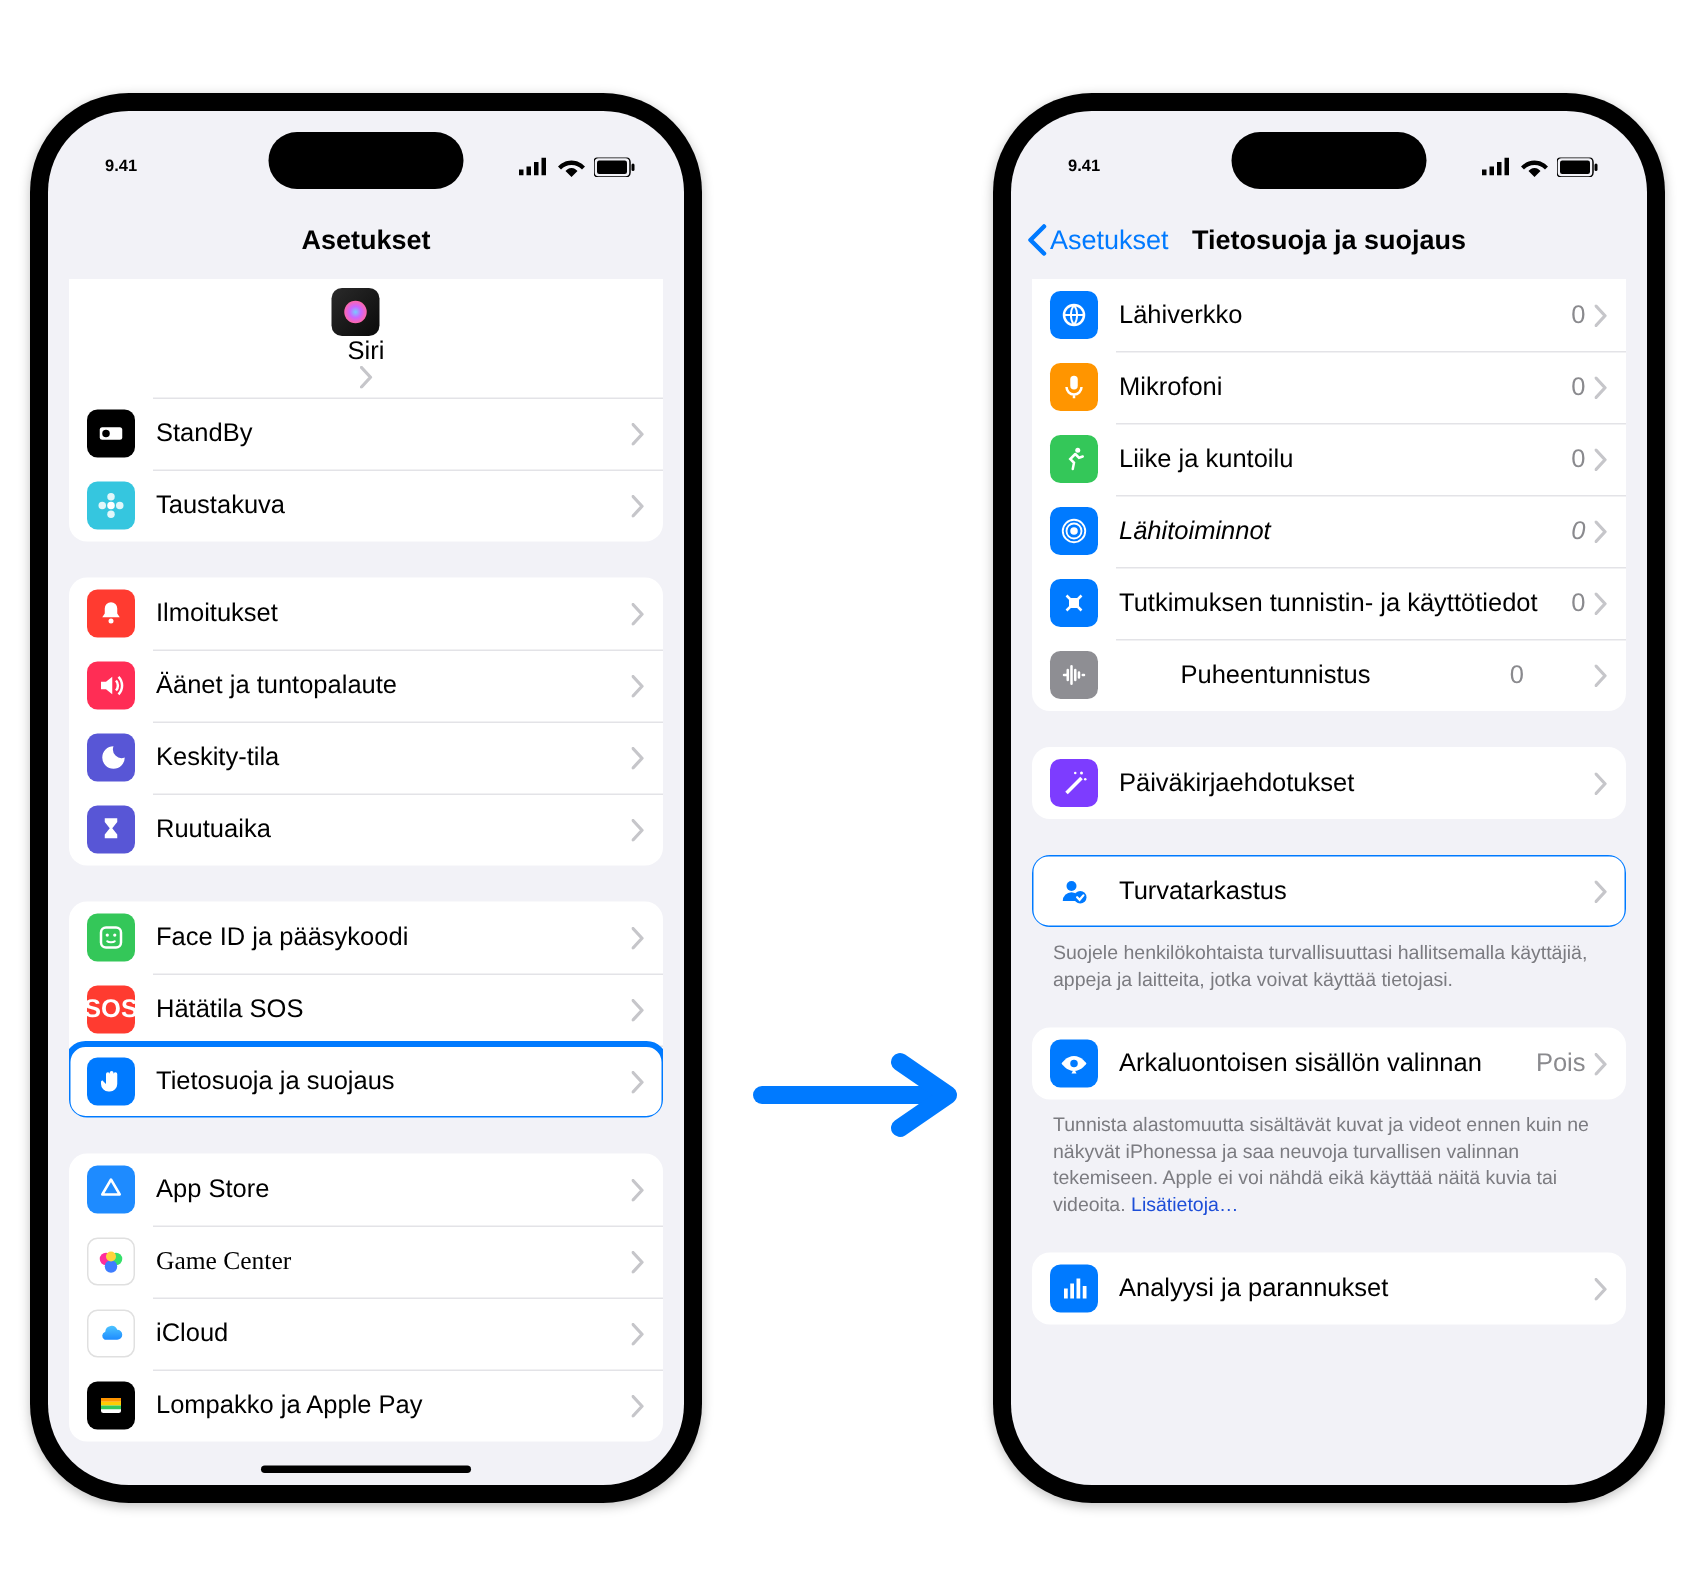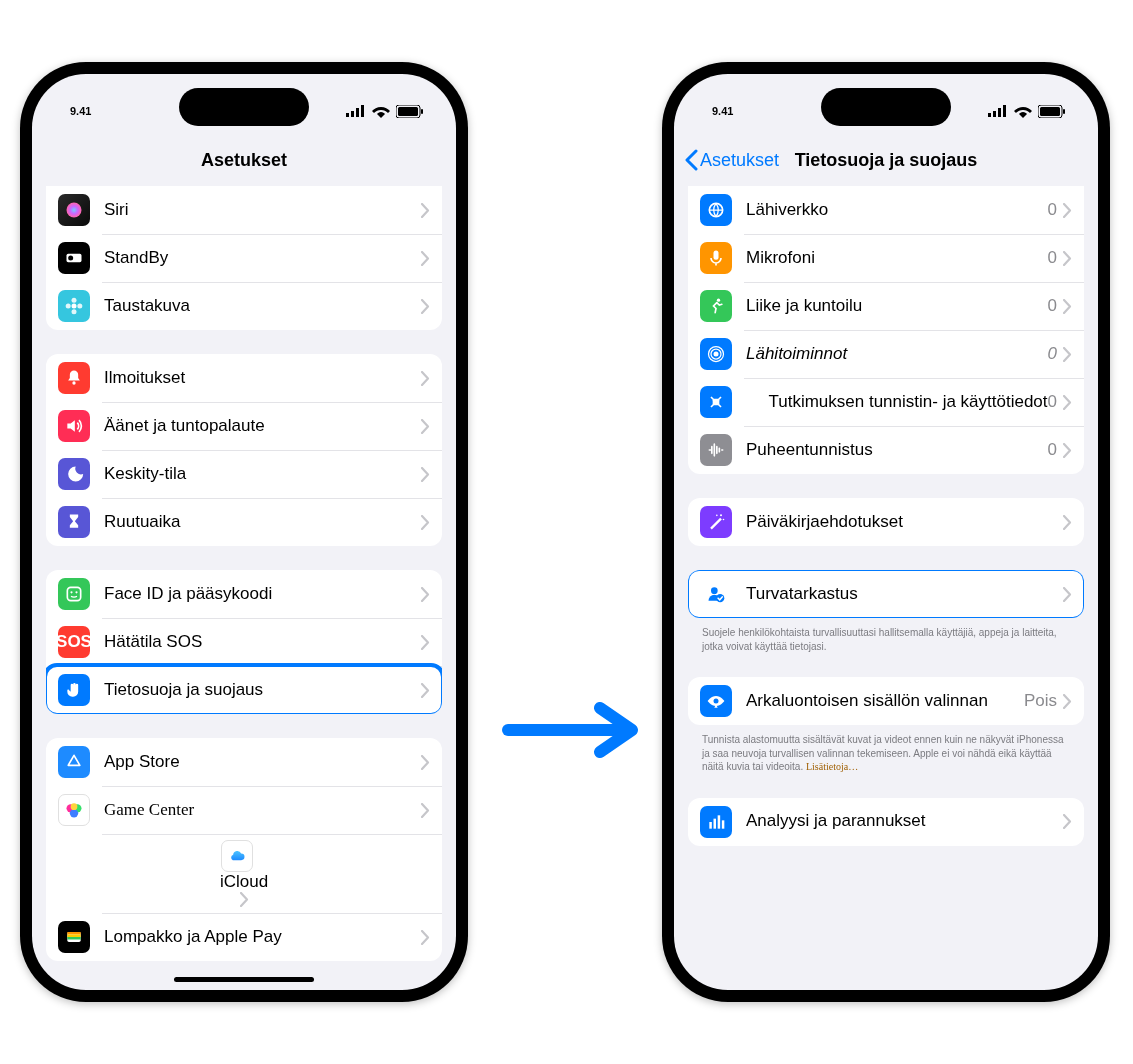--- a/index.html
+++ b/index.html
@@ -131,26 +131,26 @@
   .row-value {
     font-size: 17px;
     color: #8a8a8e;
     margin-right: 6px;
   }
   .chevron {
     color: #c6c6ca;
     flex-shrink: 0;
   }
   .footer-text {
-    font-size: 10px;
+    font-size: 13px;
     color: #7b7b80;
     padding: 8px 14px 0 14px;
     line-height: 1.35;
   }
-  .footer-text a { color: #a16207; text-decoration: none; font-family: Liberation Serif, serif; }
+  .footer-text a { color: #1d4ed8; text-decoration: none; }
   .highlight {
     position: absolute;
     border: 4px solid #007aff;
     border-radius: 14px;
     pointer-events: none;
     z-index: 60;
   }
   .home-indicator {
     position: absolute;
     bottom: 8px;
@@ -194,21 +194,21 @@
               <rect x="2" y="2" width="20" height="9" rx="1.5" fill="#000"></rect>
               <rect x="25" y="4" width="2" height="5" rx="1" fill="#000"></rect>
             </svg>
         </span>
       </div>
       <div class="titlebar">
         <span>Asetukset</span>
       </div>
       <div class="content" id="left-content">
           <div class="group first-cut">
-            <div class="row" style="position: relative;">
+            <div class="row" style="position: relative; flex-direction: column;">
               <div class="icon" style="background: linear-gradient(135deg, rgb(42, 42, 42), rgb(10, 10, 10));">
                 <svg viewBox="0 0 24 24">
                   <circle cx="12" cy="12" r="9" fill="url(#sg)"></circle>
                   <defs>
                     <radialGradient id="sg">
                       <stop offset="0" stop-color="#7cf"></stop>
                       <stop offset=".5" stop-color="#c6f"></stop>
                       <stop offset="1" stop-color="#f6a"></stop>
                     </radialGradient>
                   </defs>
@@ -351,21 +351,21 @@
                   <circle cx="16" cy="10" r="5" fill="#35e06a"></circle>
                   <circle cx="12" cy="16" r="5" fill="#3d7dff"></circle>
                   <circle cx="12" cy="8" r="4" fill="#ffd33d"></circle>
                 </svg>
               </div>
               <div class="row-label">Game Center</div>
               <svg class="chevron" width="9" height="15" viewBox="0 0 9 15">
                 <path d="M1 1l6 6.5L1 14" fill="none" stroke="#c6c6ca" stroke-width="2.2" stroke-linecap="round" stroke-linejoin="round"></path>
               </svg>
             </div>
-            <div class="row" style="position: relative; flex-direction: column;">
+            <div class="row" style="position: relative;">
               <div class="icon" style="background: rgb(255, 255, 255); border: 0.5px solid rgb(224, 224, 224);">
                 <svg viewBox="0 0 24 24">
                   <path d="M7 17h10a4 4 0 000-8 5 5 0 00-9.6 1.5A3.5 3.5 0 007 17z" fill="url(#cg)"></path>
                   <defs>
                     <linearGradient id="cg" x1="0" y1="0" x2="0" y2="1">
                       <stop offset="0" stop-color="#4cc3ff"></stop>
                       <stop offset="1" stop-color="#1e8bff"></stop>
                     </linearGradient>
                   </defs>
                 </svg>
@@ -481,34 +481,34 @@
                   <circle cx="12" cy="12" r="6" fill="none" stroke="#fff" stroke-width="1.5"></circle>
                   <circle cx="12" cy="12" r="9" fill="none" stroke="#fff" stroke-width="1.5"></circle>
                 </svg>
               </div>
               <div class="row-label">Lähitoiminnot</div>
               <div class="row-value">0</div>
               <svg class="chevron" width="9" height="15" viewBox="0 0 9 15">
                 <path d="M1 1l6 6.5L1 14" fill="none" stroke="#c6c6ca" stroke-width="2.2" stroke-linecap="round" stroke-linejoin="round"></path>
               </svg>
             </div>
-            <div class="row" style="position: relative; text-align: right;">
+            <div class="row" style="position: relative;">
               <div class="icon" style="background: rgb(0, 122, 255);">
                 <svg viewBox="0 0 24 24" fill="currentColor">
                   <path d="M6 6l12 12M6 18L18 6" stroke="#fff" stroke-width="2"></path>
                   <rect x="8" y="8" width="8" height="8" rx="2" fill="#fff"></rect>
                 </svg>
               </div>
               <div class="row-label">Tutkimuksen tunnistin- ja käyttötiedot</div>
               <div class="row-value">0</div>
               <svg class="chevron" width="9" height="15" viewBox="0 0 9 15">
                 <path d="M1 1l6 6.5L1 14" fill="none" stroke="#c6c6ca" stroke-width="2.2" stroke-linecap="round" stroke-linejoin="round"></path>
               </svg>
             </div>
-            <div class="row" style="position: relative;">
+            <div class="row" style="position: relative; gap: 41px;">
               <div class="icon" style="background: rgb(142, 142, 147);">
                 <svg viewBox="0 0 24 24" fill="currentColor">
                   <path d="M4 12h2M7 8v8M10 5v14M13 8v8M16 10v4M19 12h1" stroke="#fff" stroke-width="2" stroke-linecap="round"></path>
                 </svg>
               </div>
               <div class="row-label">Puheentunnistus</div>
               <div class="row-value">0</div>
               <svg class="chevron" width="9" height="15" viewBox="0 0 9 15">
                 <path d="M1 1l6 6.5L1 14" fill="none" stroke="#c6c6ca" stroke-width="2.2" stroke-linecap="round" stroke-linejoin="round"></path>
               </svg>

